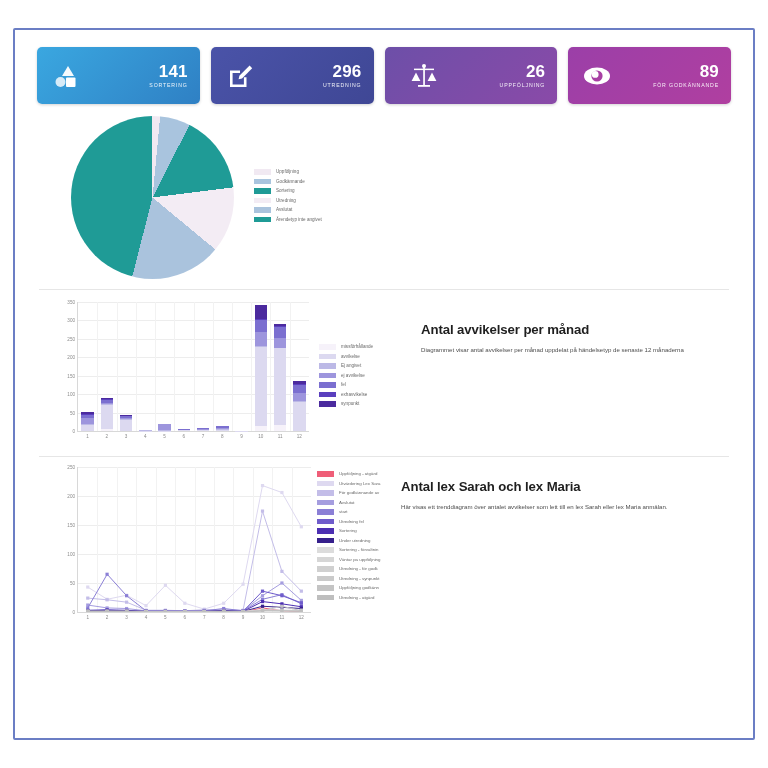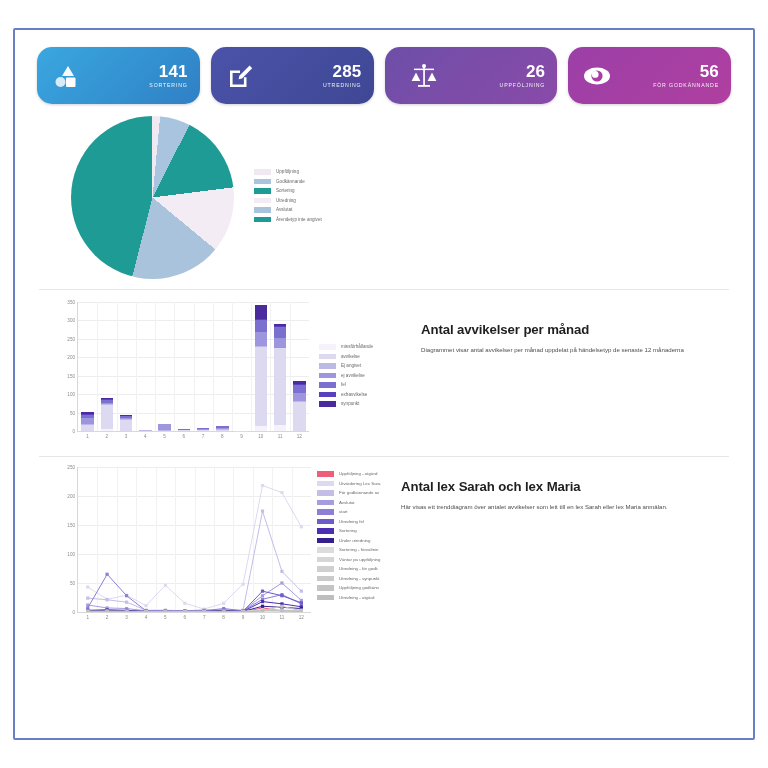--- a/index.html
+++ b/index.html
@@ -20,21 +20,21 @@
 
   
   .cards {
     display: flex;
     gap: 11px;
     padding: 17px 22px 0 22px;
   }
   .card {
     flex: 1 1 0;
     height: 57px;
-    border-radius: 15px;
+    border-radius: 5px;
     display: flex;
     align-items: center;
     justify-content: space-between;
     padding: 0 12px 0 14px;
     box-shadow: 0 1px 3px rgba(0,0,0,.18);
     position: relative;
     overflow: hidden;
   }
   .card-icon { width: 30px; height: 30px; flex: 0 0 30px; position: relative; }
   .card-right { text-align: right; color: #fff; }
@@ -136,21 +136,21 @@
     </div>
 
     <div class="card" id="card1" style="background: linear-gradient(135deg, rgb(74, 83, 168), rgb(63, 71, 149));">
       <div class="card-icon">
         <svg viewBox="0 0 30 30" width="30" height="30">
           <path d="M5 9.5 h10 v2.6 H7.6 v11.3 h11.3 v-7.2 h2.6 v9.8 H5 z" fill="#fff"></path>
           <path d="M24.6 4.6 l2.6 2.6 -10.2 10.2 -3.4 .8 .8 -3.4 z" fill="#fff"></path>
         </svg>
       </div>
       <div class="card-right">
-        <div class="card-num">285</div>
+        <div class="card-num">296</div>
         <div class="card-label">UTREDNING</div>
       </div>
     </div>
 
     <div class="card" id="card2" style="background: linear-gradient(135deg, rgb(109, 79, 168), rgb(138, 74, 168)); padding-left: 24px;">
       <div class="card-icon">
         <svg viewBox="0 0 30 30" width="30" height="30">
           <rect x="14.2" y="5" width="1.7" height="20" fill="#fff"></rect>
           <rect x="9" y="24" width="12" height="1.8" fill="#fff"></rect>
           <rect x="5" y="7.6" width="20" height="1.5" fill="#fff"></rect>
@@ -167,21 +167,21 @@
 
     <div class="card" id="card3" style="background: linear-gradient(135deg, rgb(155, 63, 168), rgb(176, 63, 160));">
       <div class="card-icon">
         <svg viewBox="0 0 30 30" width="30" height="30">
           <ellipse cx="15" cy="15" rx="13" ry="8.4" fill="#fff"></ellipse>
           <ellipse cx="15" cy="15" rx="5.6" ry="5.6" fill="#a83fa4"></ellipse>
           <circle cx="13.2" cy="13.4" r="3.4" fill="#fff"></circle>
         </svg>
       </div>
       <div class="card-right">
-        <div class="card-num">56</div>
+        <div class="card-num">89</div>
         <div class="card-label">FÖR GODKÄNNANDE</div>
       </div>
     </div>
 
   </div>
 
 
   <div class="report-row" style="margin-top:6px;">
     <div class="report-chart">
       <div class="pie-wrap">

